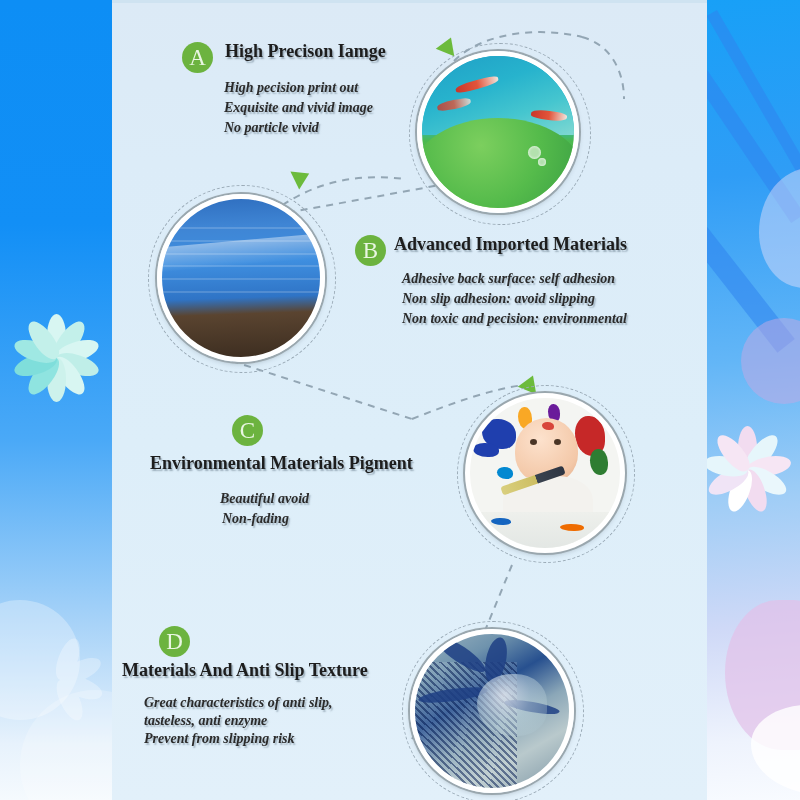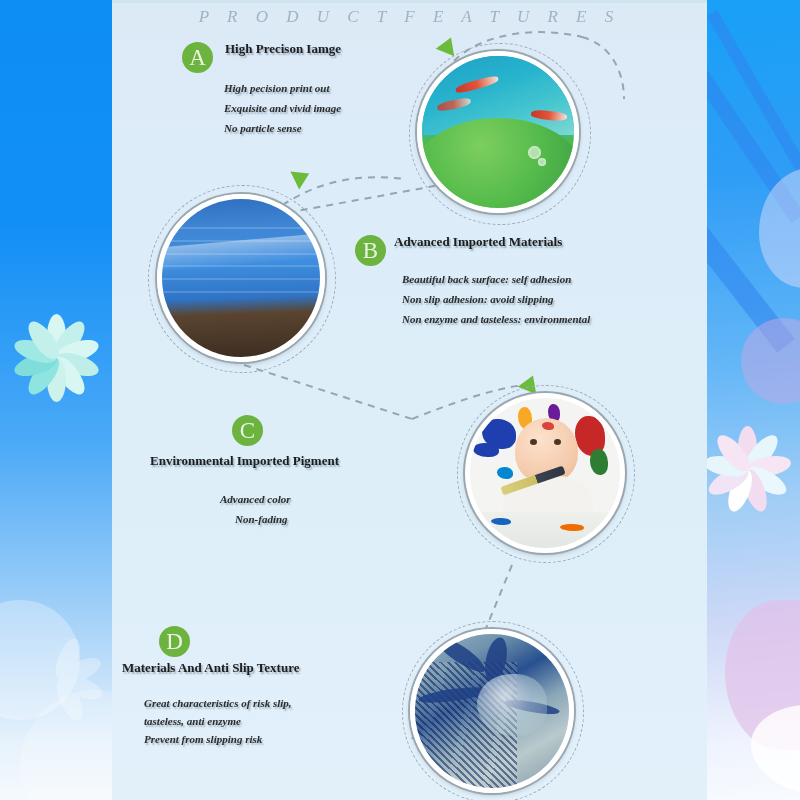--- a/index.html
+++ b/index.html
@@ -31,23 +31,23 @@
 
   .title{position:absolute;top:4px;left:0;width:595px;text-align:center;
          font-style:italic;font-size:17px;letter-spacing:7px;color:#9fb3c4;
          font-family:"Liberation Serif",serif;}
 
   
   .badge{position:absolute;width:31px;height:31px;border-radius:50%;
          background:#6cb33f;color:#e9f6e2;font-size:23px;line-height:31px;
          text-align:center;font-family:"Liberation Serif",serif;}
 
-  .head{position:absolute;font-weight:bold;font-size:13px;color:#1d1d1d;
+  .head{position:absolute;font-weight:bold;font-size:18px;color:#1d1d1d;
         text-shadow:1.5px 1.5px 1.5px rgba(120,140,155,.65);white-space:nowrap;}
-  .body-txt{position:absolute;font-style:italic;font-weight:bold;font-size:11px;
+  .body-txt{position:absolute;font-style:italic;font-weight:bold;font-size:14px;
         line-height:20px;color:#2b2b2b;text-shadow:1.5px 1.5px 1.5px rgba(125,145,160,.6);
         white-space:nowrap;}
 
   
   .photo{position:absolute;border-radius:50%;overflow:hidden;
          border:5px solid #ffffff;box-shadow:0 0 0 2px #9aa7ae,0 2px 5px rgba(60,80,95,.28);}
   .photo .inner{position:absolute;inset:0;}
   .dash-ring{position:absolute;border-radius:50%;border:1.5px dashed #9aaab6;}
 
   
@@ -136,21 +136,20 @@
       <div class="petal" style="transform:rotate(280deg);background:#e6f6fb;"></div>
       <div class="petal" style="transform:rotate(320deg);background:#f6e6f4;"></div>
     </div>
     <div class="blob" style="left:18px;top:600px;width:110px;height:150px;border-radius:56% 44% 40% 60%;background:rgba(226,192,232,.70);"></div>
     <div class="blob" style="left:44px;top:705px;width:130px;height:90px;border-radius:46% 54% 40% 60%;background:rgba(255,255,255,.82);"></div>
     <div class="blob" style="left:52px;top:168px;width:96px;height:120px;border-radius:60% 40% 48% 52%;background:rgba(236,226,250,.45);"></div>
   </div>
 
   <div class="panel">
 
-    <div class="title">P R O D U C T   F E A T U R E S</div>
 
     <svg width="595" height="800" style="position:absolute;left:0;top:0;pointer-events:none;">
       <path d="M342 58 C 372 28, 430 24, 470 34" fill="none" stroke="#93a6b4" stroke-width="2" stroke-dasharray="7 6"></path>
       <path d="M470 34 C 500 42, 512 70, 512 96" fill="none" stroke="#93a6b4" stroke-width="2" stroke-dasharray="7 6"></path>
       <path d="M160 210 C 200 178, 248 170, 292 176" fill="none" stroke="#93a6b4" stroke-width="2" stroke-dasharray="7 6"></path>
       <line x1="163" y1="212" x2="350" y2="178" stroke="#93a6b4" stroke-width="2" stroke-dasharray="7 6"></line>
       <line x1="95" y1="350" x2="300" y2="416" stroke="#93a6b4" stroke-width="2" stroke-dasharray="7 6"></line>
       <path d="M300 416 C 340 400, 380 386, 412 382" fill="none" stroke="#93a6b4" stroke-width="2" stroke-dasharray="7 6"></path>
       <line x1="400" y1="562" x2="372" y2="630" stroke="#93a6b4" stroke-width="2" stroke-dasharray="7 6"></line>
       <path d="M352 690 C 330 700, 312 716, 300 736" fill="none" stroke="#93a6b4" stroke-width="2" stroke-dasharray="7 6"></path>
@@ -159,21 +158,21 @@
     <div class="arrow" style="left:326px;top:34px;transform:rotate(22deg);"></div>
     <div class="arrow" style="left:180px;top:166px;transform:rotate(64deg);"></div>
     <div class="arrow" style="left:408px;top:372px;transform:rotate(22deg);"></div>
     <div class="arrow" style="left:318px;top:686px;transform:rotate(14deg);"></div>
 
     <div>
       <div class="badge" style="left:70px;top:39px;">A</div>
       <div class="head" style="left:113px;top:38px;">High Precison Iamge</div>
       <div class="body-txt" style="left:112px;top:75px;">High pecision print out</div>
       <div class="body-txt" style="left:112px;top:95px;">Exquisite and vivid image</div>
-      <div class="body-txt" style="left:112px;top:115px;">No particle sense</div>
+      <div class="body-txt" style="left:112px;top:115px;">No particle vivid</div>
 
       <div class="dash-ring" style="left:297px;top:40px;width:180px;height:180px;"></div>
       <div class="photo pa" style="left:305px;top:48px;width:152px;height:152px;">
         <div class="inner">
           <div class="water"></div>
           <div class="grass"></div>
           <div class="koi" style="left:22%;top:16%;width:44px;transform:rotate(-14deg);"></div>
           <div class="koi" style="left:10%;top:29%;width:34px;transform:rotate(-10deg);opacity:.8;"></div>
           <div class="koi" style="left:72%;top:36%;width:36px;transform:rotate(8deg);"></div>
           <div class="drop" style="left:70%;top:59%;width:13px;height:13px;"></div>
@@ -191,30 +190,30 @@
             <div class="rib" style="top:26%"></div>
           <div class="rib" style="top:34%"></div>
             <div class="rib" style="top:42%"></div>
           <div class="rib" style="top:50%"></div>
             <div class="rib" style="top:58%"></div>
         </div>
       </div>
 
       <div class="badge" style="left:243px;top:232px;">B</div>
       <div class="head" style="left:282px;top:231px;">Advanced Imported Materials</div>
-      <div class="body-txt" style="left:290px;top:266px;">Beautiful back surface: self adhesion</div>
+      <div class="body-txt" style="left:290px;top:266px;">Adhesive back surface: self adhesion</div>
       <div class="body-txt" style="left:290px;top:286px;">Non slip adhesion: avoid slipping</div>
-      <div class="body-txt" style="left:290px;top:306px;">Non enzyme and tasteless: environmental</div>
+      <div class="body-txt" style="left:290px;top:306px;">Non toxic and pecision: environmental</div>
     </div>
 
     <div>
       <div class="badge" style="left:120px;top:412px;">C</div>
-      <div class="head" style="left:38px;top:450px;">Environmental Imported Pigment</div>
-      <div class="body-txt" style="left:108px;top:486px;">Advanced color</div>
-      <div class="body-txt" style="left:123px;top:506px;">Non-fading</div>
+      <div class="head" style="left:38px;top:450px;">Environmental Materials Pigment</div>
+      <div class="body-txt" style="left:108px;top:486px;">Beautiful avoid</div>
+      <div class="body-txt" style="left:110px;top:506px;">Non-fading</div>
 
       <div class="dash-ring" style="left:345px;top:382px;width:176px;height:176px;"></div>
       <div class="photo pc" style="left:353px;top:390px;width:150px;height:150px;">
         <div class="inner">
           <div class="splat" style="left:8%;top:14%;width:34px;height:30px;background:#1f3fae;"></div>
           <div class="splat" style="left:2%;top:30%;width:26px;height:14px;background:#1f3fae;"></div>
           <div class="splat" style="left:70%;top:12%;width:30px;height:40px;background:#c62828;"></div>
           <div class="splat" style="left:80%;top:34%;width:18px;height:26px;background:#2e7d32;"></div>
           <div class="splat" style="left:32%;top:6%;width:14px;height:22px;background:#f9a825;"></div>
           <div class="splat" style="left:52%;top:4%;width:12px;height:18px;background:#6a1b9a;"></div>
@@ -228,21 +227,21 @@
           <div class="floor"></div>
           <div class="splat" style="left:14%;top:80%;width:20px;height:7px;background:#1565c0;"></div>
           <div class="splat" style="left:60%;top:84%;width:24px;height:7px;background:#ef6c00;"></div>
         </div>
       </div>
     </div>
 
     <div>
       <div class="badge" style="left:47px;top:623px;">D</div>
       <div class="head" style="left:10px;top:657px;">Materials And Anti Slip Texture</div>
-      <div class="body-txt" style="left:32px;top:690px;">Great characteristics of risk slip,</div>
+      <div class="body-txt" style="left:32px;top:690px;">Great characteristics of anti slip,</div>
       <div class="body-txt" style="left:32px;top:708px;">tasteless, anti enzyme</div>
       <div class="body-txt" style="left:32px;top:726px;">Prevent from slipping risk</div>
 
       <div class="dash-ring" style="left:290px;top:618px;width:180px;height:180px;"></div>
       <div class="photo pd" style="left:298px;top:626px;width:154px;height:154px;">
         <div class="inner">
           <div class="hatch"></div>
           <div class="vein" style="left:10%;top:8%;width:60px;height:16px;transform:rotate(34deg);"></div>
           <div class="vein" style="left:46%;top:2%;width:20px;height:46px;transform:rotate(12deg);"></div>
           <div class="vein" style="left:2%;top:36%;width:70px;height:12px;transform:rotate(-8deg);"></div>

